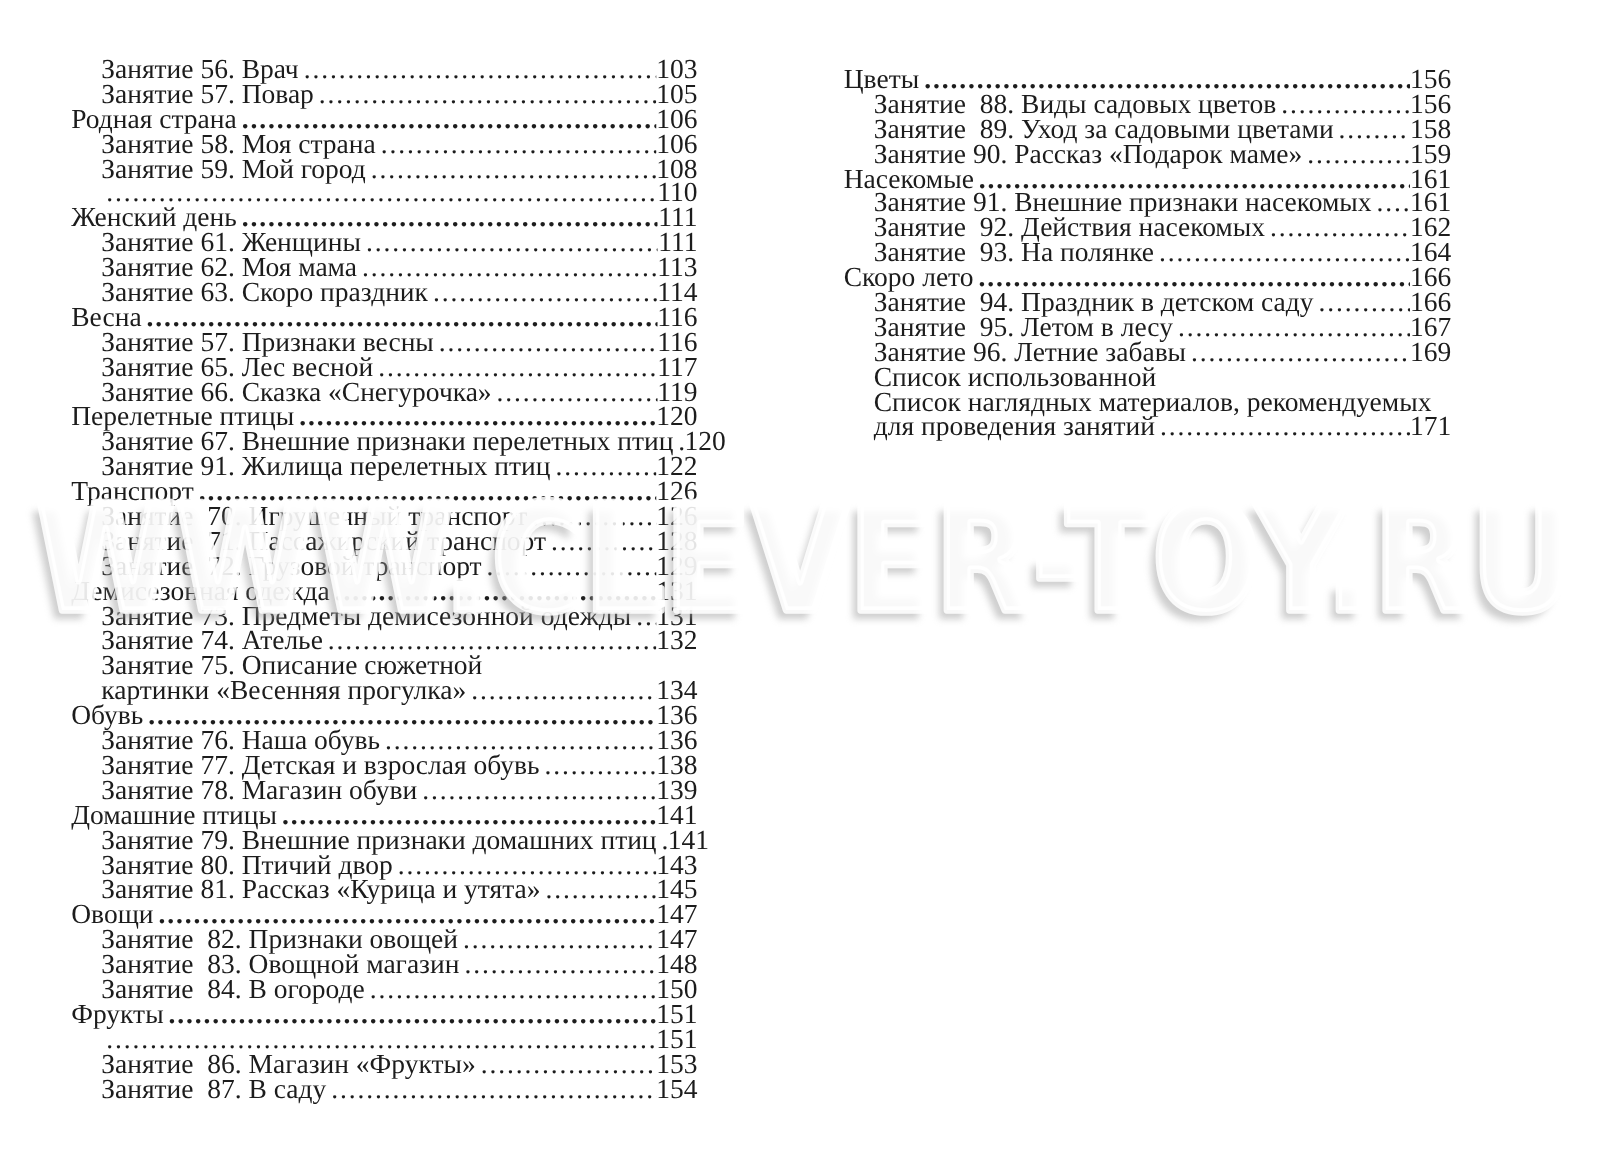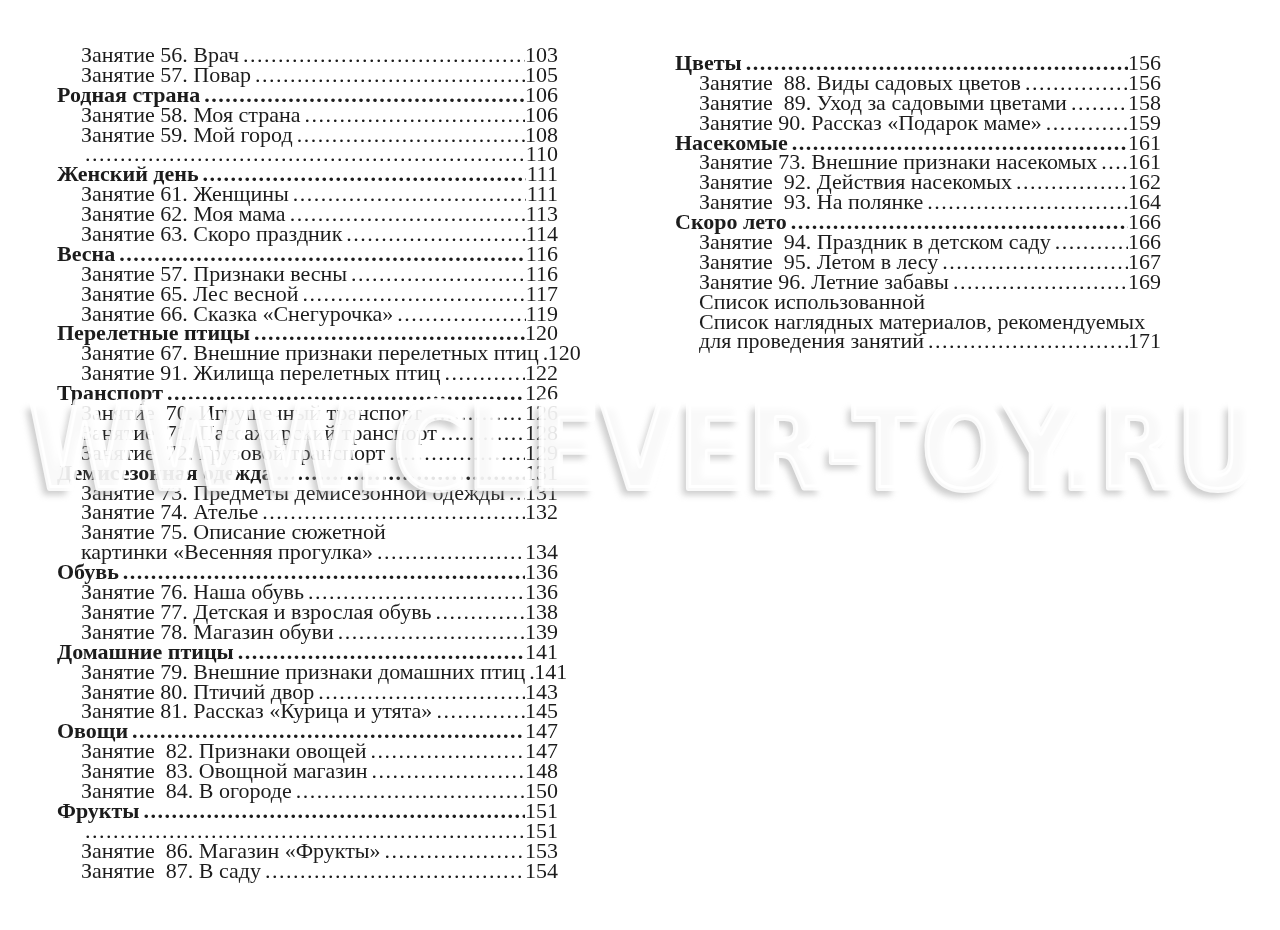--- a/index.html
+++ b/index.html
@@ -27,21 +27,21 @@
     align-items: baseline;
     height: 19.9px;
     line-height: 19.9px;
     font-size: 22px;
   }
   .toc-row.indent { padding-left: 24px; }
   .toc-row .title {
     flex: 0 0 auto;
     white-space: pre;
   }
-  .toc-row.bold .title { font-weight: 700; }
+  .toc-row.bold .title { font-weight: 400; }
   .toc-row .dots {
     flex: 1 1 auto;
     min-width: 0;
     overflow: hidden;
     white-space: nowrap;
     padding-left: 4px;
     padding-right: 5px;
   }
   .toc-row .dots::after {
     content: "........................................................................................................................";
@@ -308,21 +308,21 @@
         <span class="title">Занятие 90. Рассказ «Подарок маме»</span>
         <span class="dots"></span>
         <span class="page">159</span>
       </div>
       <div class="toc-row bold">
         <span class="title">Насекомые</span>
         <span class="dots"></span>
         <span class="page">161</span>
       </div>
       <div class="toc-row indent">
-        <span class="title">Занятие 73. Внешние признаки насекомых</span>
+        <span class="title">Занятие 91. Внешние признаки насекомых</span>
         <span class="dots"></span>
         <span class="page">161</span>
       </div>
       <div class="toc-row indent">
         <span class="title">Занятие  92. Действия насекомых</span>
         <span class="dots"></span>
         <span class="page">162</span>
       </div>
       <div class="toc-row indent">
         <span class="title">Занятие  93. На полянке</span>

